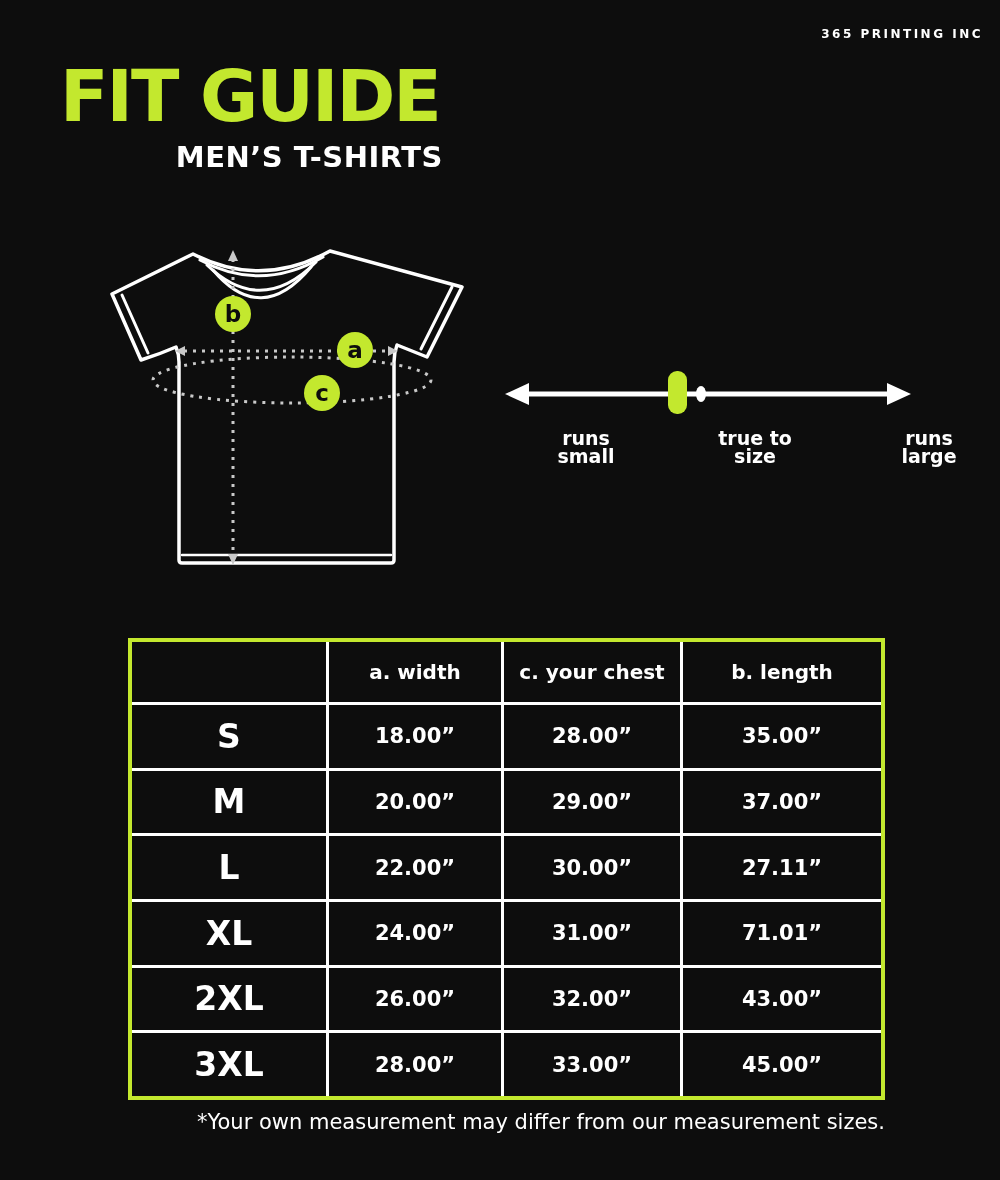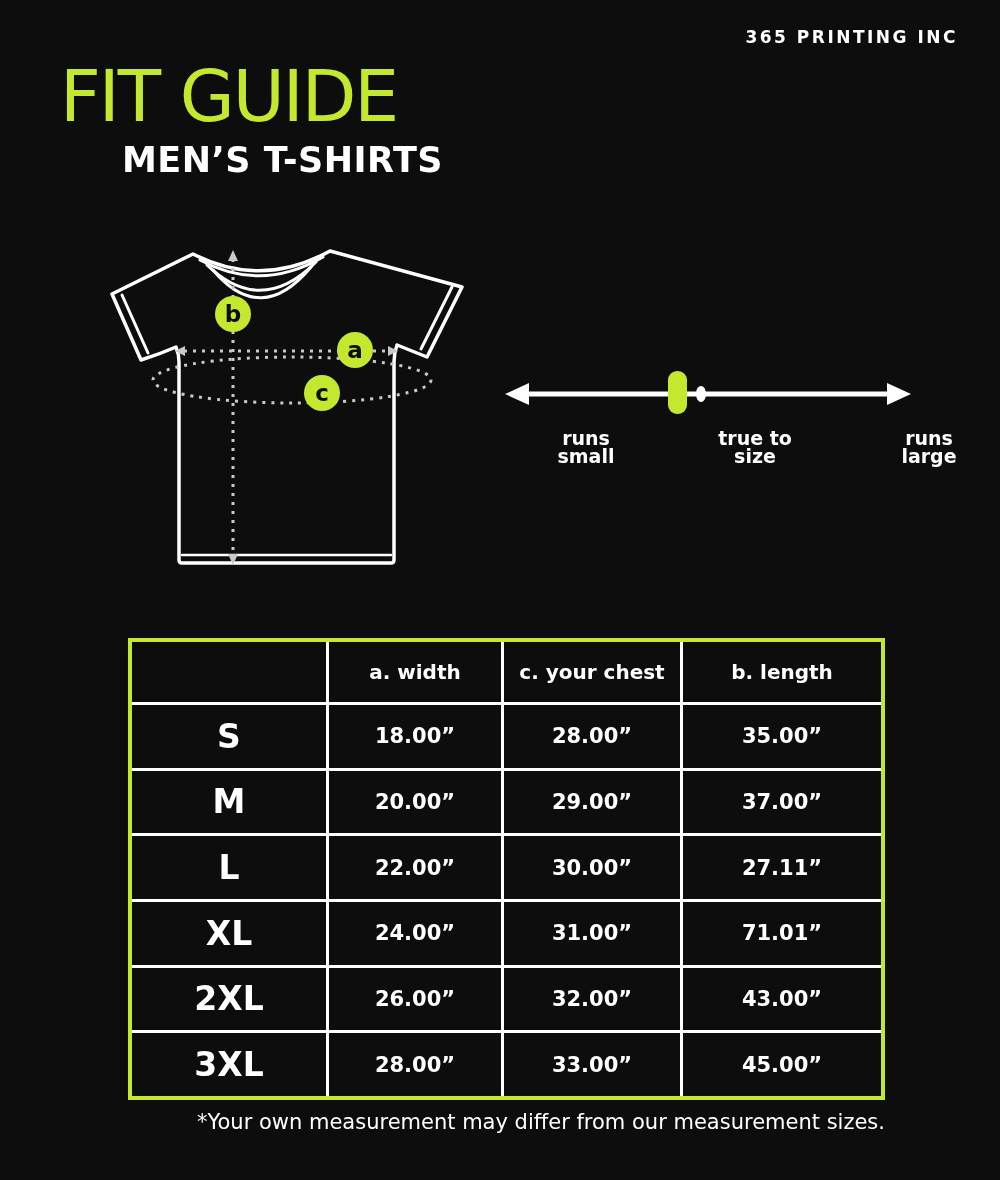--- a/index.html
+++ b/index.html
@@ -3,31 +3,31 @@
 <meta charset="utf-8">
 <style>
   * { margin:0; padding:0; box-sizing:border-box; }
   html,body { background:#000; }
   .page {
     position:relative; width:1000px; height:1180px;
     background:#0d0d0d; overflow:hidden;
     font-family:"DejaVu Sans", sans-serif; color:#fff;
   }
   .brand {
-    position:absolute; top:27px; right:42px;
-    font-size:17px; font-weight:bold; letter-spacing:2.5px; color:#fff;
+    position:absolute; top:27px; right:17px;
+    font-size:12px; font-weight:bold; letter-spacing:2.5px; color:#fff;
   }
   .title {
     position:absolute; left:60px; top:55px; width:383px;
-    font-size:71px; font-weight:normal; letter-spacing:-2px;
+    font-size:71px; font-weight:bold; letter-spacing:-2px;
     color:#c3e82e; white-space:nowrap;
   }
   .subtitle {
     position:absolute; left:60px; top:140px; width:383px;
-    text-align:right; font-size:35px; font-weight:bold; letter-spacing:0.5px;
+    text-align:right; font-size:29px; font-weight:bold; letter-spacing:0.5px;
   }
   .shirt-svg { position:absolute; left:90px; top:243px; }
   .scale-svg { position:absolute; left:503px; top:367px; }
   .scale-label {
     position:absolute; top:429px; text-align:center;
     font-size:19px; line-height:18px; font-weight:bold; color:#fff;margin-left:48px;
   }
   .scale-label span { display:block; }
   .lbl-left   { left:505px; width:66px; }
   .lbl-center { left:647px; width:120px; }

